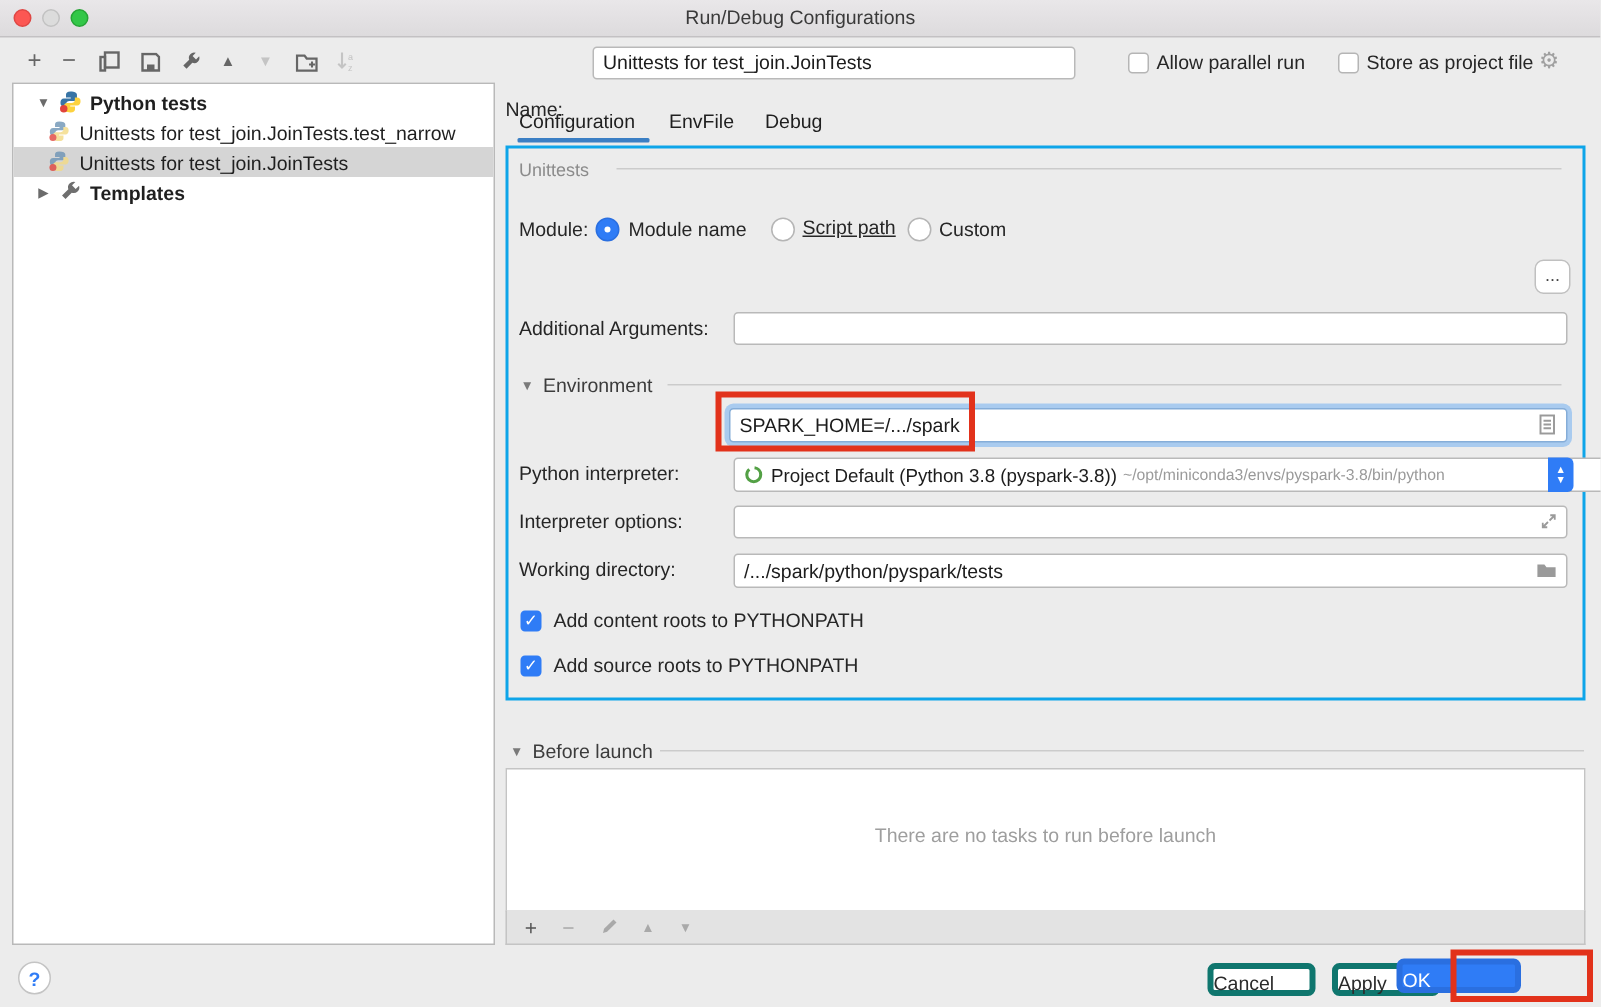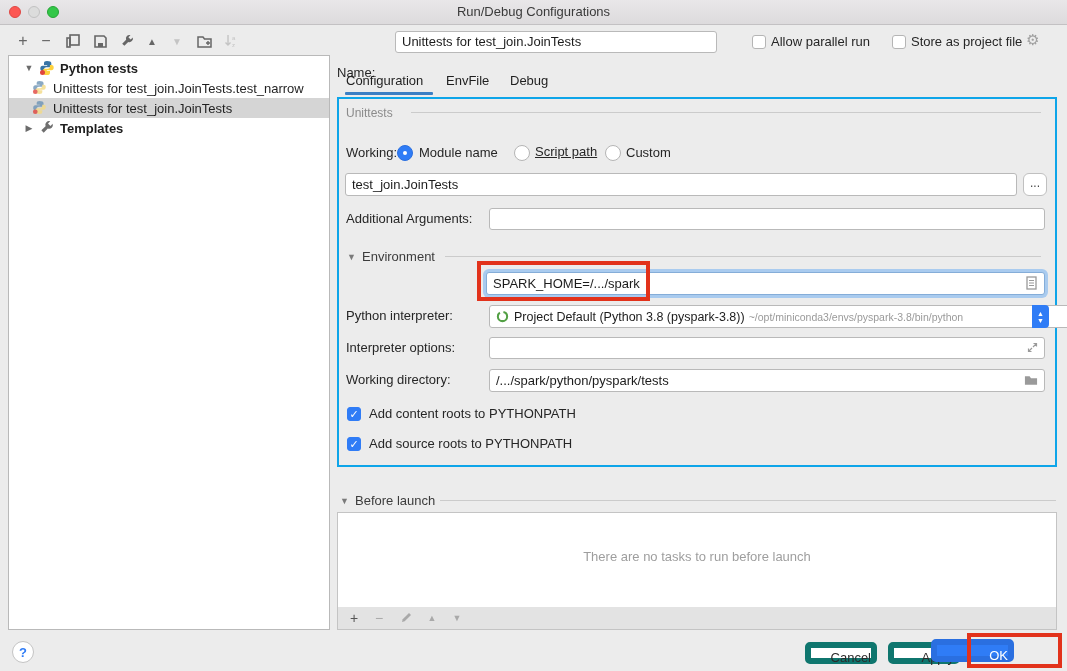--- a/index.html
+++ b/index.html
@@ -76,22 +76,22 @@
 
   .venv-icon { width:13px; height:13px; flex:none; }
 
   
   .bl-list { position:absolute; left:337px; top:512px; width:720px; height:96px; background:#fff; border:1px solid #c4c4c4; }
   .bl-empty { position:absolute; left:0; right:0; top:36px; text-align:center; font-size:13px; color:#9e9e9e; }
   .bl-toolbar { position:absolute; left:337px; top:607px; width:720px; height:23px; background:#e3e3e3; border:1px solid #c4c4c4; border-top:none; }
   .bl-ticon { position:absolute; top:3px; width:16px; height:16px; display:flex; align-items:center; justify-content:center; font-size:14px; color:#a9a9a9; }
 
   
-  .btn { position:absolute; height:22px; background:#fff; border:6px solid #0f766e; border-radius:5px;
-    font-size:13px; color:#2b2b2b; text-align:right; line-height:20px; }
+  .btn { position:absolute; height:22px; background:#fff; border:4px solid #0f766e; border-radius:5px;
+    font-size:13px; color:#2b2b2b; text-align:left; line-height:20px; }
   .btn-primary { background:#2f7cf6; border-color:#2a6fe0; color:#fff; }
 
   
   .annotation { position:absolute; border:4px solid #e2321b; z-index:9; pointer-events:none; }
 
   svg { display:block; }
 </style>
 </head>
 <body>
 
@@ -210,29 +210,28 @@
 <div class="tab" style="left:346px;">Configuration</div>
 <div class="tab" style="left:446px;">EnvFile</div>
 <div class="tab" style="left:510px;">Debug</div>
 <div class="tab-underline" style="left:345px; top:92px; width:88px; background:#3b7fc4;"></div>
 
 <div class="panel">
 
   <div class="group-title" style="left:7px; top:7px;">Unittests</div>
   <div class="group-line" style="left:72px; right:14px; top:13px;"></div>
 
-  <div class="label" style="left:7px; top:43px;">Working:</div>
+  <div class="label" style="left:7px; top:43px;">Module:</div>
   <div class="radio on" style="left:58px; top:46px;"></div>
   <div class="label" style="left:80px; top:43px;">Module name</div>
   <div class="radio" style="left:175px; top:46px;"></div>
   <div class="label" style="left:196px; top:42px;text-decoration:underline;">Script path</div>
   <div class="radio" style="left:266px; top:46px;"></div>
   <div class="label" style="left:287px; top:43px;">Custom</div>
 
-  <div class="field" style="left:6px; top:74px; width:672px; height:23px; line-height:21px;">test_join.JoinTests</div>
   <div class="dots-btn" style="left:684px; top:74px;">...</div>
 
   <div class="label" style="left:7px; top:109px;">Additional Arguments:</div>
   <div class="field" style="left:150px; top:109px; width:556px;"></div>
 
   <div class="sec-tri" style="left:8px; top:153px;">▼</div>
   <div class="sec-title" style="left:23px; top:150px;">Environment</div>
   <div class="group-line" style="left:106px; right:14px; top:157px;"></div>
 
   <div class="field focus-field" style="left:147px; top:173px; width:559px; height:23px; line-height:21px; padding-right:22px;">SPARK_HOME=/.../spark</div>

